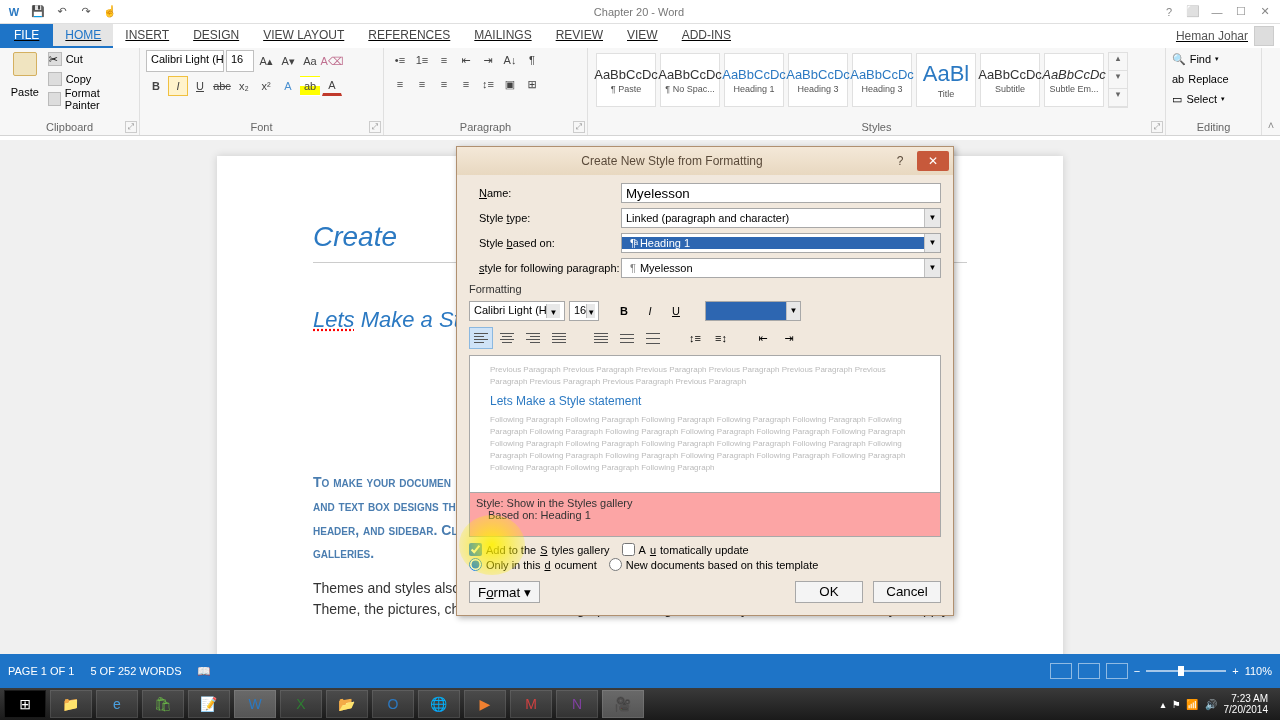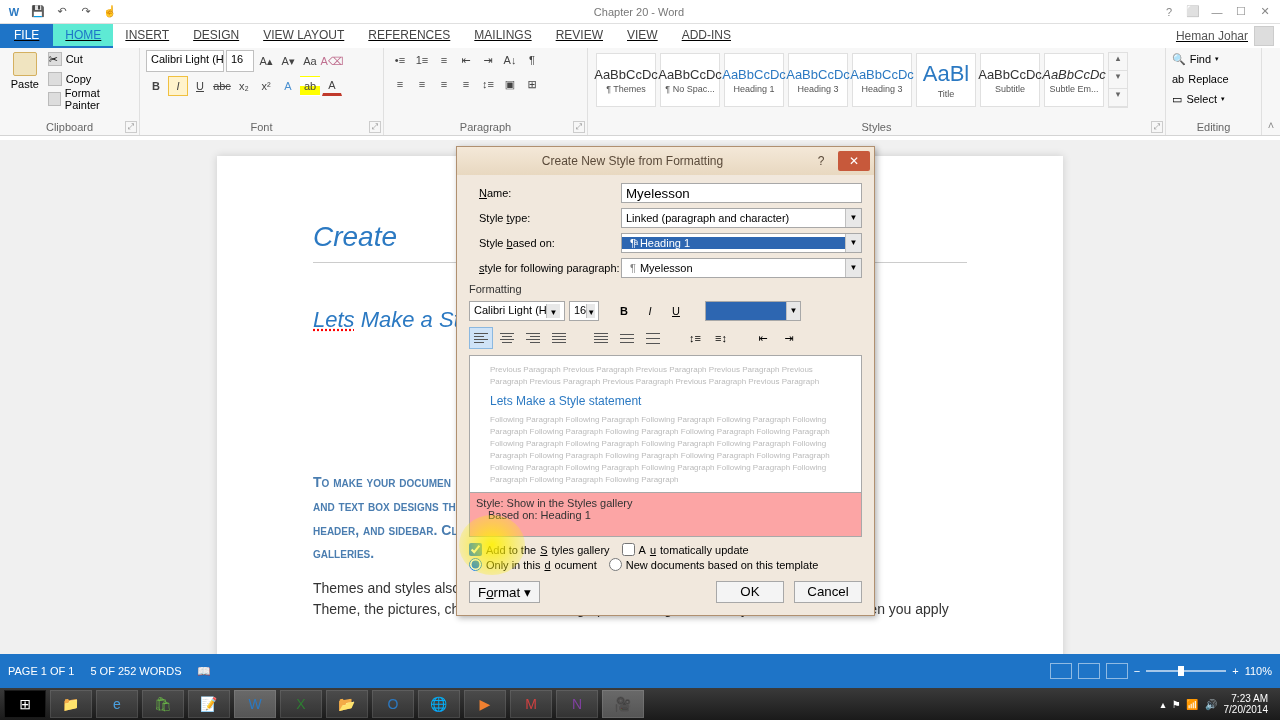--- a/index.html
+++ b/index.html
@@ -10,32 +10,32 @@
 .titlebar .qa { display: flex; gap: 8px; padding: 0 6px; align-items: center; }
 .titlebar .qa span { width: 16px; height: 16px; display: inline-flex; align-items: center; justify-content: center; color: #555; }
 .titlebar .title { flex: 1; text-align: center; color: #777; }
 .titlebar .winbtns { display: flex; gap: 6px; padding: 0 6px; }
 .titlebar .winbtns span { width: 18px; height: 16px; display: inline-flex; align-items: center; justify-content: center; color: #888; }
 
 
 .ribbon-tabs { display: flex; align-items: stretch; height: 24px; font-size: 12px; text-decoration: underline; }
 .ribbon-tabs .file { background: #1e74c7; color: #fff; padding: 4px 14px; font-weight: 500; }
 .ribbon-tabs .tab { padding: 4px 12px; color: #444; cursor: pointer; }
-.ribbon-tabs .tab.active { color: #1e74c7; border-bottom: 2px solid #1e74c7; background: #5eead4; }
+.ribbon-tabs .tab.active { color: #1e74c7; border-bottom: 2px solid #1e74c7; background: #e5e5e5; }
 .ribbon-tabs .right { margin-left: auto; display: flex; align-items: center; padding-right: 6px; color: #555; gap: 6px; }
 .ribbon-tabs .avatar { width: 20px; height: 20px; background: #ddd; border: 1px solid #ccc; display: inline-block; }
 
 
 .ribbon { height: 88px; background: #f7f7f7; border-bottom: 1px solid #d4d4d4; display: flex; font-size: 11px; }
 .group { border-right: 1px solid #e0e0e0; display: flex; flex-direction: column; padding: 2px 6px 0; position: relative; }
 .group .body { flex: 1; display: flex; align-items: flex-start; gap: 4px; }
 .group .label { text-align: center; color: #666; font-size: 11px; padding: 2px 0; }
 .group .launcher { position: absolute; right: 2px; bottom: 2px; width: 12px; height: 12px; border: 1px solid #ccc; font-size: 8px; text-align: center; line-height: 10px; color: #888; }
 
-.big-btn { display: flex; flex-direction: column; align-items: center; width: 40px; gap: 2px; padding-top: 2px; }
+.big-btn { display: flex; flex-direction: column; align-items: center; width: 40px; gap: 10px; padding-top: 2px; }
 .big-btn .ico { width: 24px; height: 24px; background: #f0e4c0; border: 1px solid #d4b060; border-radius: 2px; }
 .col { display: flex; flex-direction: column; gap: 2px; }
 .smrow { display: flex; align-items: center; gap: 4px; height: 18px; }
 .smrow .ico { width: 14px; height: 14px; background: #ddd; border: 1px solid #bbb; }
 
 .font-sel { width: 78px; height: 22px; border: 1px solid #c0c0c0; background: #fff; padding: 2px 4px; font-size: 11px; overflow: hidden; white-space: nowrap; }
 .size-sel { width: 28px; height: 22px; border: 1px solid #c0c0c0; background: #fff; padding: 2px 4px; font-size: 11px; }
 .iconbtn { width: 20px; height: 20px; display: inline-flex; align-items: center; justify-content: center; color: #444; border: 1px solid transparent; }
 .iconbtn.sel { background: #fff3cc; border: 1px solid #f0c040; }
 
@@ -66,21 +66,21 @@
 .statusbar .slider::after { content:''; position:absolute; width:6px; height:10px; background:#fff; top:-4px; left:40%; }
 
 
 .taskbar { position: absolute; bottom: 0; left: 0; right: 0; height: 32px; background: linear-gradient(#3a3a3a,#1a1a1a); display: flex; align-items: center; padding: 0 4px; gap: 4px; }
 .taskbar .tb { width: 42px; height: 28px; background: rgba(255,255,255,.1); border: 1px solid rgba(255,255,255,.1); display: flex; align-items: center; justify-content: center; font-size: 14px; color: #fff; }
 .taskbar .tb.start { background: #000; }
 .taskbar .tray { margin-left: auto; display: flex; align-items: center; gap: 6px; color: #fff; font-size: 10px; padding-right: 8px; }
 .taskbar .tray .clock { display: flex; flex-direction: column; align-items: flex-end; line-height: 1.1; }
 
 
-.dialog { position: absolute; top: 146px; left: 456px; width: 419px; background: #f1e8dd; border: 1px solid #b09070; box-shadow: 2px 2px 6px rgba(0,0,0,.3); font-size: 11px; }
+.dialog { position: absolute; top: 146px; left: 456px; width: 498px; background: #f1e8dd; border: 1px solid #b09070; box-shadow: 2px 2px 6px rgba(0,0,0,.3); font-size: 11px; }
 .dialog .dtitle { height: 28px; background: linear-gradient(#f4e8d8,#e8d8c0); display: flex; align-items: center; color: #5a4a3a; font-size: 12px; }
 .dialog .dtitle span:first-child { flex: 1; text-align: center; }
 .dialog .dtitle .help { width: 26px; text-align: center; color: #5a4a3a; }
 .dialog .dtitle .close { width: 32px; height: 20px; margin: 0 4px; background: #c7593b; color: #fff; text-align: center; line-height: 20px; border-radius: 2px; }
 .dialog .dbody { padding: 8px 12px 12px; }
 .dialog .section { font-size: 11px; color: #333; margin-bottom: 6px; }
 .dialog .row { display: flex; align-items: center; margin-bottom: 5px; }
 .dialog .row label { width: 152px; padding-left: 10px; }
 .dialog .row label u { text-decoration: underline; }
 .dialog .txt { flex: 1; height: 20px; border: 1px solid #a8a8a8; background: #fff; padding: 2px 4px; }
@@ -244,21 +244,21 @@
     </div>
     <div class="label">Paragraph</div>
     <div class="launcher">⤢</div>
   </div>
 
   <div class="group" style="flex:1;">
     <div class="body">
       <div class="styles-gallery">
         <div class="style-tile">
             <span class="prev">AaBbCcDc</span>
-            <span>¶ Themes</span>
+            <span>¶ Paste</span>
           </div>
         <div class="style-tile">
             <span class="prev">AaBbCcDc</span>
             <span>¶ No Spac...</span>
           </div>
         <div class="style-tile h1">
             <span class="prev">AaBbCcDc</span>
             <span>Heading 1</span>
           </div>
         <div class="style-tile h2">

